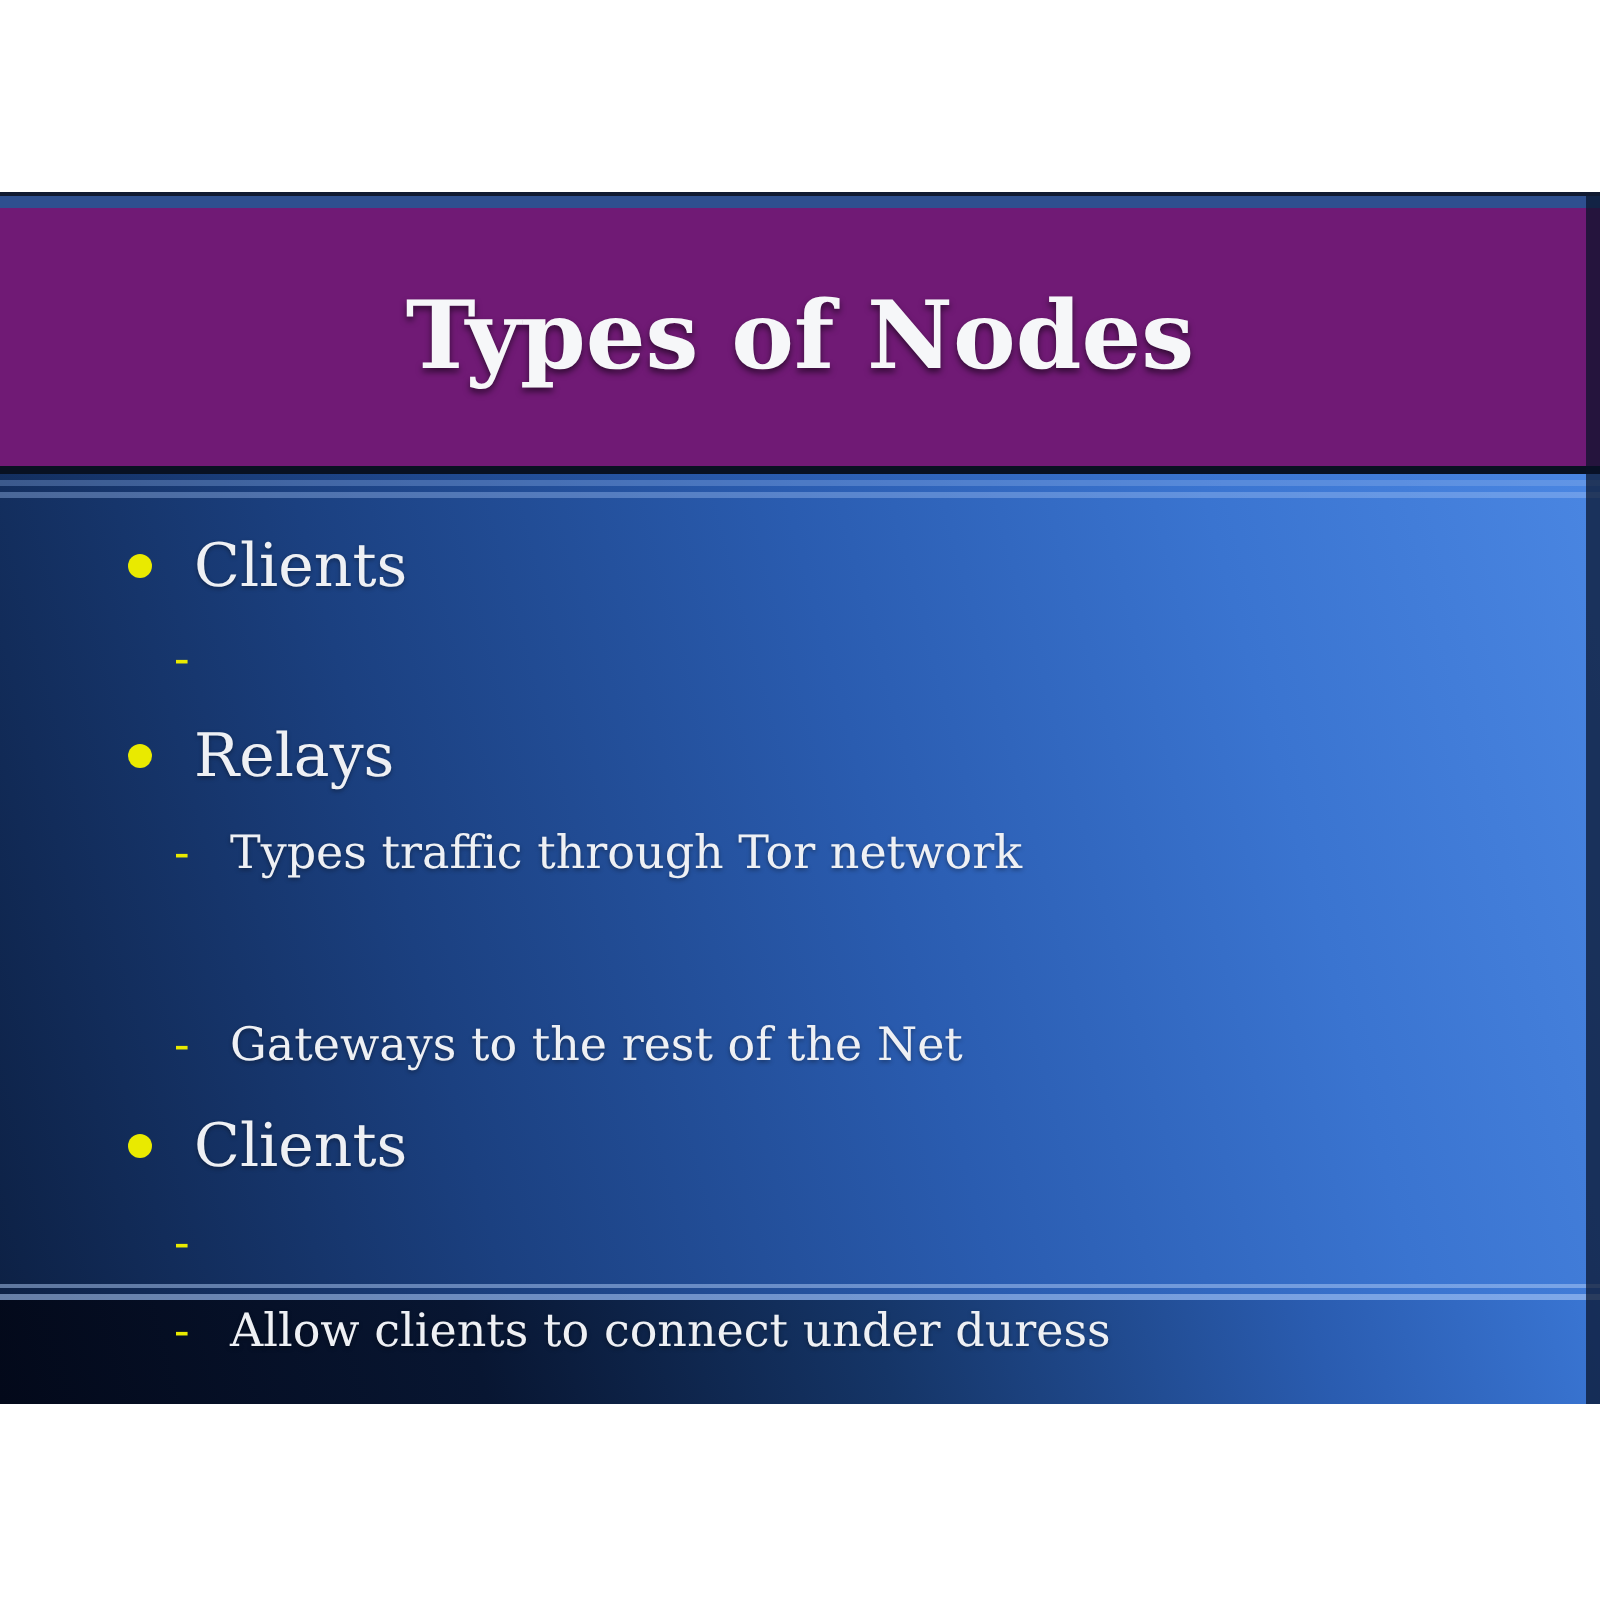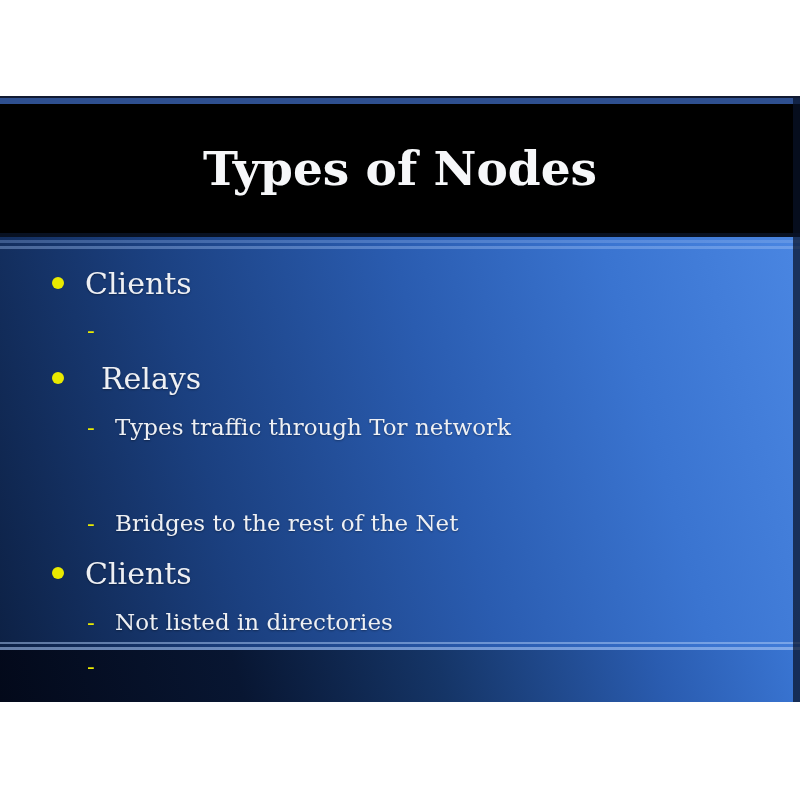--- a/index.html
+++ b/index.html
@@ -31,21 +31,21 @@
   .top-stripe {
     position: absolute;
     left: 0; top: 2px;
     width: 100%; height: 6px;
     background: #2e4f8f;
   }
   .title-band {
     position: absolute;
     left: 0; top: 8px;
     width: 100%; height: 129px;
-    background: #000000;
+    background: #701a75;
     display: flex;
     align-items: center;
     justify-content: center;
   }
   .slide-title {
     color: #f6f7f9;
     font-size: 47px;
     font-weight: bold;
     letter-spacing: 0px;
     text-shadow: 0 2px 3px rgba(0,0,0,0.55);
@@ -89,21 +89,21 @@
   .row {
     position: absolute;
     display: flex;
     align-items: center;
     color: #eef0f4;
     text-shadow: 0 1px 2px rgba(0,0,0,0.35);
     z-index: 5;
     white-space: nowrap;
   }
   .row.l1 {
-    left: 52px;
+    left: 64px;
     height: 40px;
     font-size: 30px;
   }
   .row.l2 {
     left: 87px;
     height: 34px;
     font-size: 23px;
   }
   .dot {
     width: 12px;
@@ -116,21 +116,21 @@
   .dash {
     color: #e9ea00;
     width: 28px;
     flex: 0 0 auto;
     font-size: 23px;
     text-shadow: none;
   }
   
   .r0 { top: 167px; }
   .r1 { top: 217px; }
-  .r2 { top: 262px; gap: 16px; }
+  .r2 { top: 262px; }
   .r3 { top: 314px; }
   .r4 { top: 359px; }
   .r5 { top: 410px; }
   .r6 { top: 457px; }
   .r7 { top: 509px; }
   .r8 { top: 553px; }
 </style>
 </head>
 <body>
 
@@ -160,34 +160,34 @@
     <div class="row l1 r2">
       <span class="dot"></span>
       <span>Relays</span>
     </div>
     <div class="row l2 r3">
       <span class="dash">-</span>
       <span>Types traffic through Tor network</span>
     </div>
     <div class="row l2 r5">
       <span class="dash">-</span>
-      <span>Bridges to the rest of the Net</span>
+      <span>Gateways to the rest of the Net</span>
     </div>
     <div class="row l1 r6">
       <span class="dot"></span>
       <span>Clients</span>
     </div>
     <div class="row l2 r7">
       <span class="dash">-</span>
-      <span>Not listed in directories</span>
     </div>
 
     <div class="hstripe bottom-rule-1"></div>
     <div class="hstripe bottom-rule-2"></div>
     <div class="footer-band"></div>
 
     <div class="row l2 r8">
       <span class="dash">-</span>
+      <span>Allow clients to connect under duress</span>
     </div>
 
     <div class="right-edge"></div>
   </div>
 </div>
 
 </body></html>

